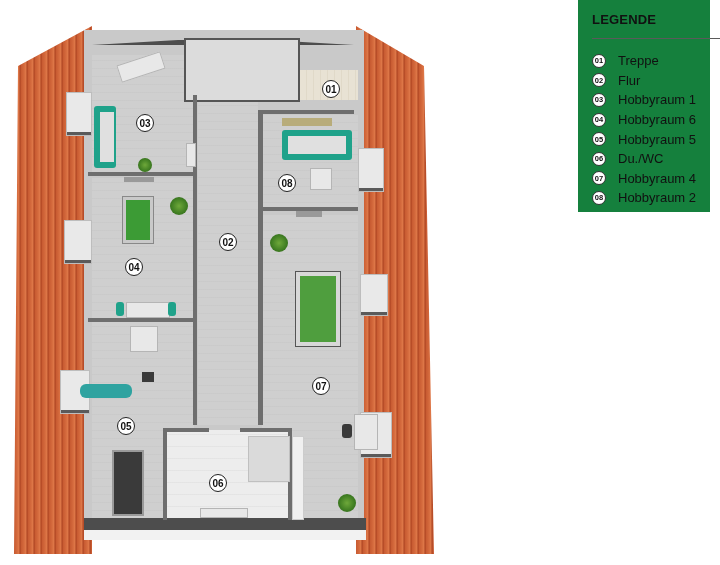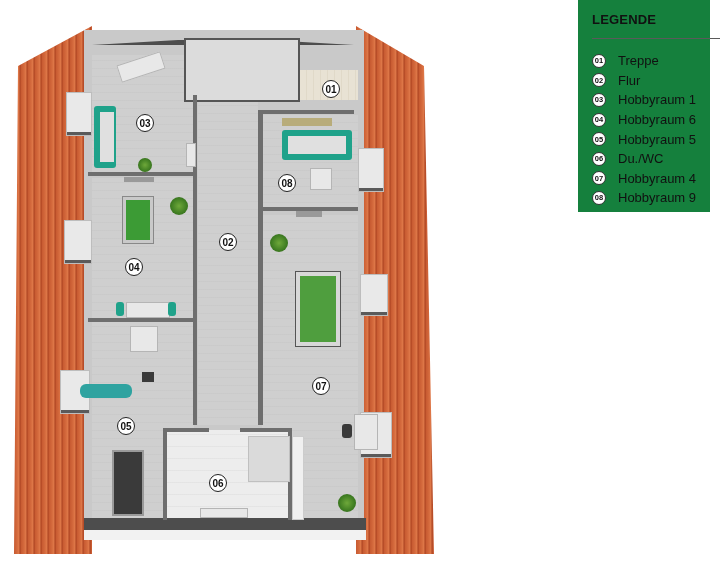--- a/index.html
+++ b/index.html
@@ -175,16 +175,16 @@
     <li class="legend-item">
         <span class="legend-num">06</span>
         <span class="legend-label">Du./WC</span>
       </li>
     <li class="legend-item">
         <span class="legend-num">07</span>
         <span class="legend-label">Hobbyraum 4</span>
       </li>
     <li class="legend-item">
         <span class="legend-num">08</span>
-        <span class="legend-label">Hobbyraum 9</span>
+        <span class="legend-label">Hobbyraum 2</span>
       </li>
   </ul>
 </div>
 
 </body></html>

